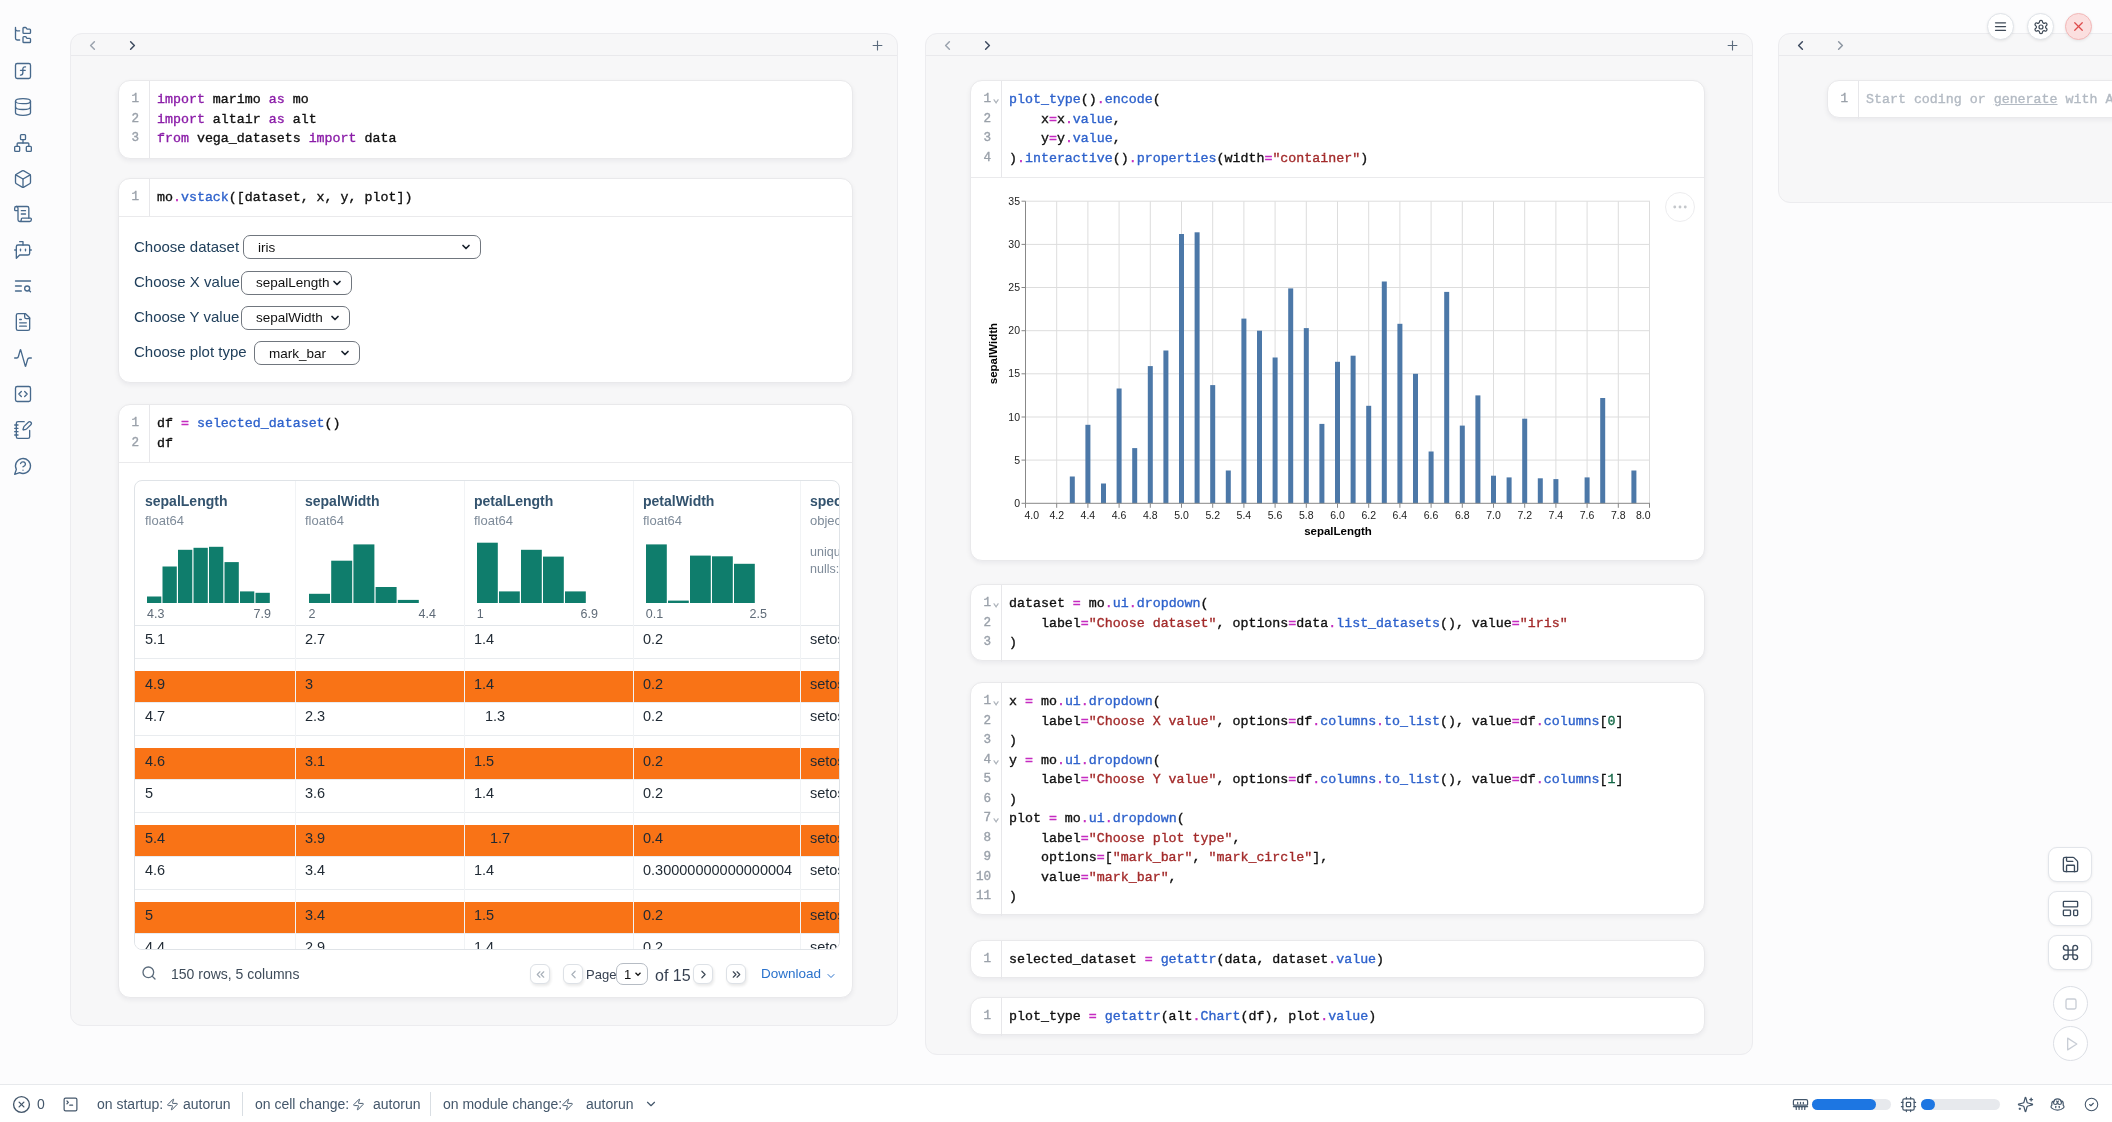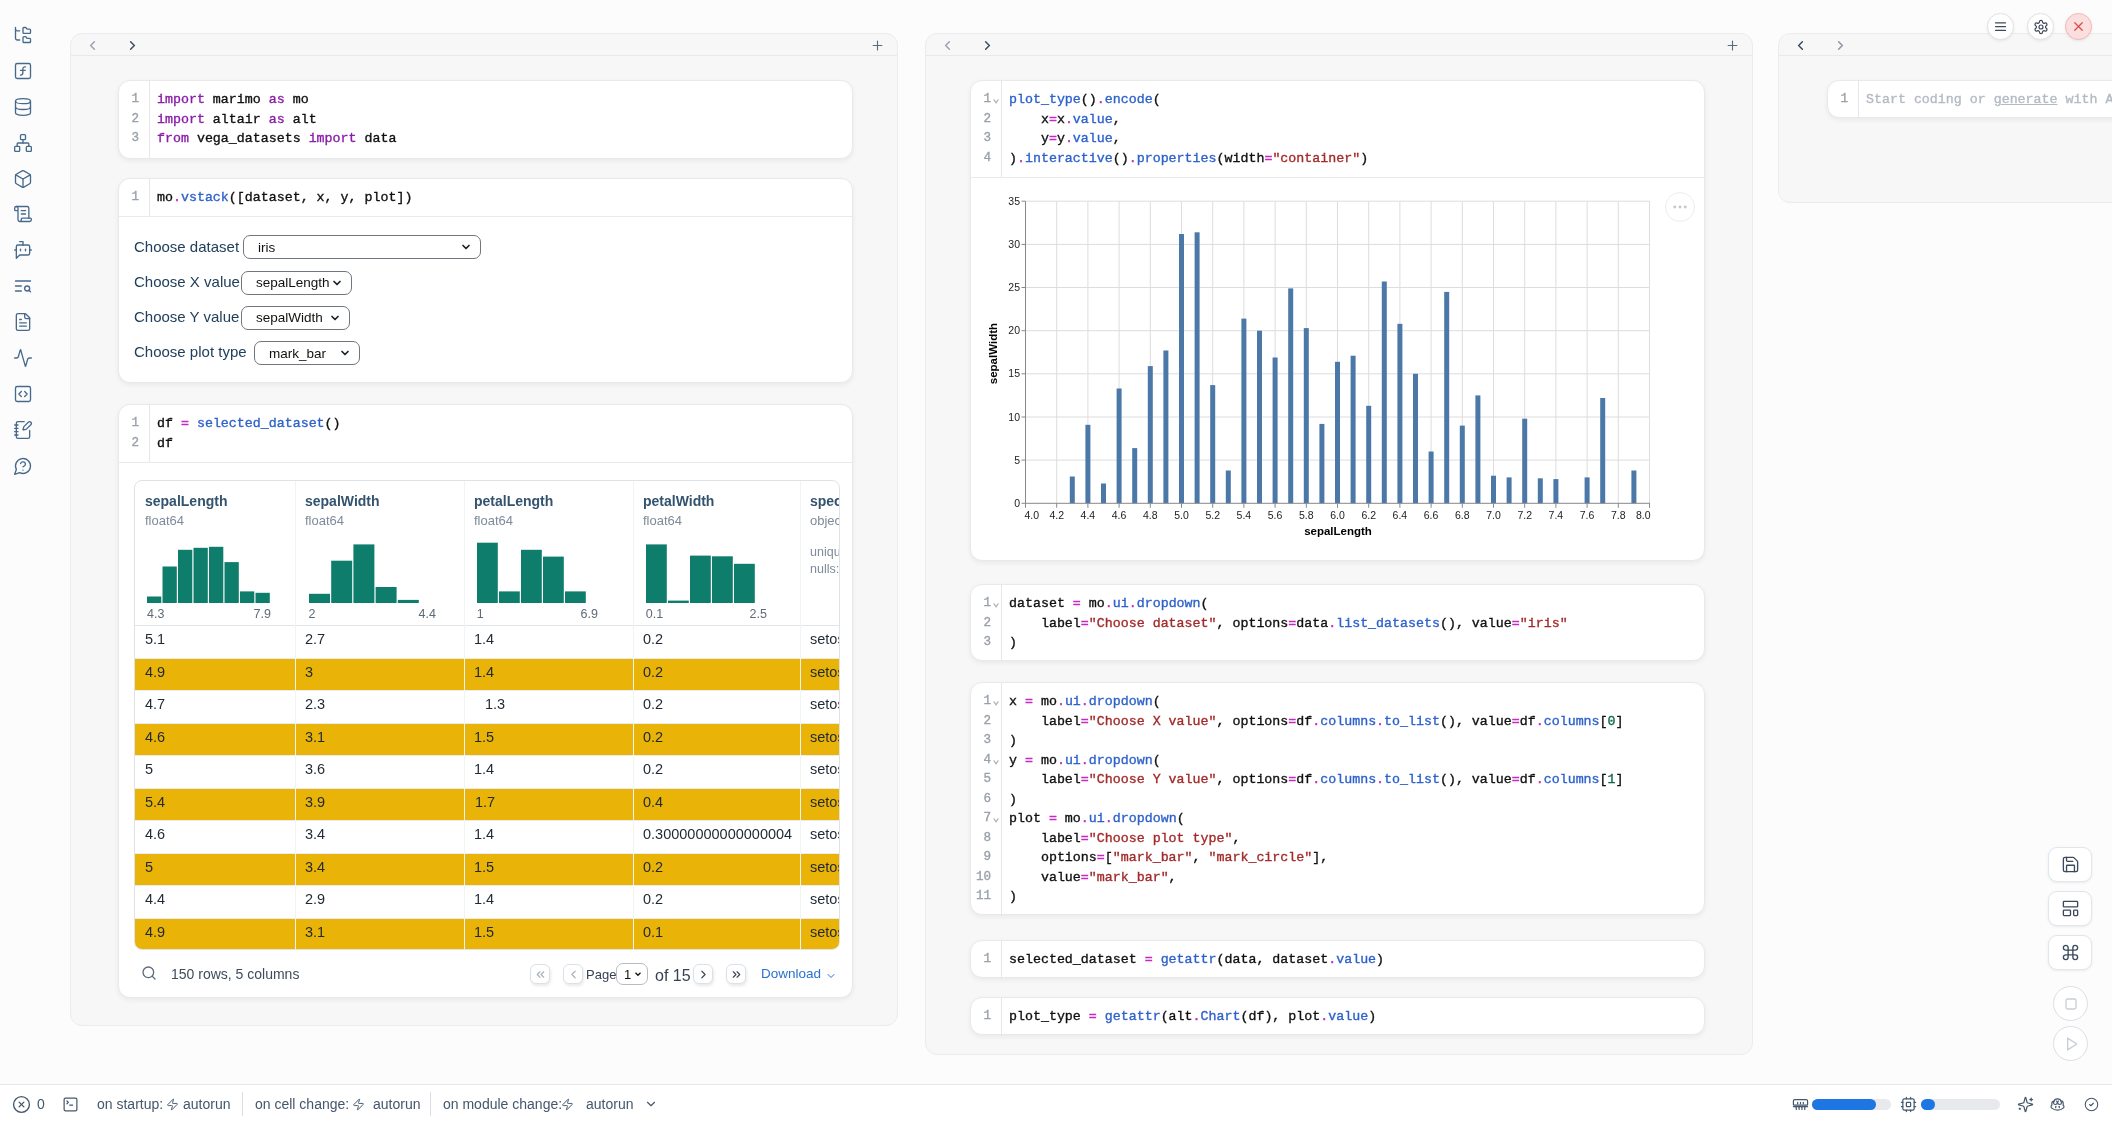--- a/index.html
+++ b/index.html
@@ -27,21 +27,21 @@
 .sbicon { position:absolute; left:13px; }
 
 .tbox { position:absolute; left:15px; top:75px; width:706px; height:470px; border:1px solid #dfe3e7;
   border-radius:8px; background:#fff; overflow:hidden; }
 .thead { position:relative; width:100%; height:145px; border-bottom:1px solid #e2e6ea; }
 .thname { position:absolute; top:12px; font-size:14px; font-weight:bold; color:#33536e; }
 .thtype { position:absolute; top:32px; font-size:13px; color:#7e8b99; }
 .thax { position:absolute; top:126px; font-size:12.5px; color:#5f6b78; white-space:nowrap; }
 .thsum { position:absolute; font-size:12.5px; color:#7e8b99; white-space:nowrap; }
 .trow { position:relative; height:32.5px; border-bottom:1px solid #e9ecef; background:#fff; }
-.trow.zebra { background:#eab308; }
+.trow.zebra { background:#f97316;margin-top:12px; }
 .tcell { position:absolute; top:0; line-height:27px; font-size:14.5px; color:#1f2933; }
 .colsep { position:absolute; top:0; bottom:0; width:1px; background:#f1f3f5; }
 .chartsvg { position:absolute; left:0; top:0; }
 .pbtn { position:absolute; width:20px; height:20px; background:#fff; border:1px solid #dde1e6;
   border-radius:6px; box-shadow:1px 2px 3px rgba(0,0,0,.09); display:flex; align-items:center; justify-content:center; }
 .statusbar { position:absolute; left:0; right:0; bottom:0; height:38px; background:#fff; border-top:1px solid #e7e9ec; }
 .sbitem { position:absolute; top:0; height:38px; display:flex; align-items:center; font-size:14px; color:#44576b; }
 .vdiv { position:absolute; top:7px; height:24px; width:1px; background:#d9dee3; }
 .track { position:absolute; top:14px; height:10.5px; border-radius:6px; background:#e7e9ed; }
 .fill { position:absolute; top:0; left:0; height:10.5px; border-radius:6px; background:#1d76e2; }
@@ -280,21 +280,21 @@
         <div class="trow">
           <div class="tcell" style="left:10px">5</div>
           <div class="tcell" style="left:170px">3.6</div>
           <div class="tcell" style="left:339px">1.4</div>
           <div class="tcell" style="left:508px">0.2</div>
           <div class="tcell" style="left:675px">setosa</div>
         </div>
         <div class="trow zebra">
           <div class="tcell" style="left:10px">5.4</div>
           <div class="tcell" style="left:170px">3.9</div>
-          <div class="tcell" style="left:340px">1.7</div>
+          <div class="tcell" style="left:355px">1.7</div>
           <div class="tcell" style="left:508px">0.4</div>
           <div class="tcell" style="left:675px">setosa</div>
         </div>
         <div class="trow">
           <div class="tcell" style="left:10px">4.6</div>
           <div class="tcell" style="left:170px">3.4</div>
           <div class="tcell" style="left:339px">1.4</div>
           <div class="tcell" style="left:508px">0.30000000000000004</div>
           <div class="tcell" style="left:675px">setosa</div>
         </div>

